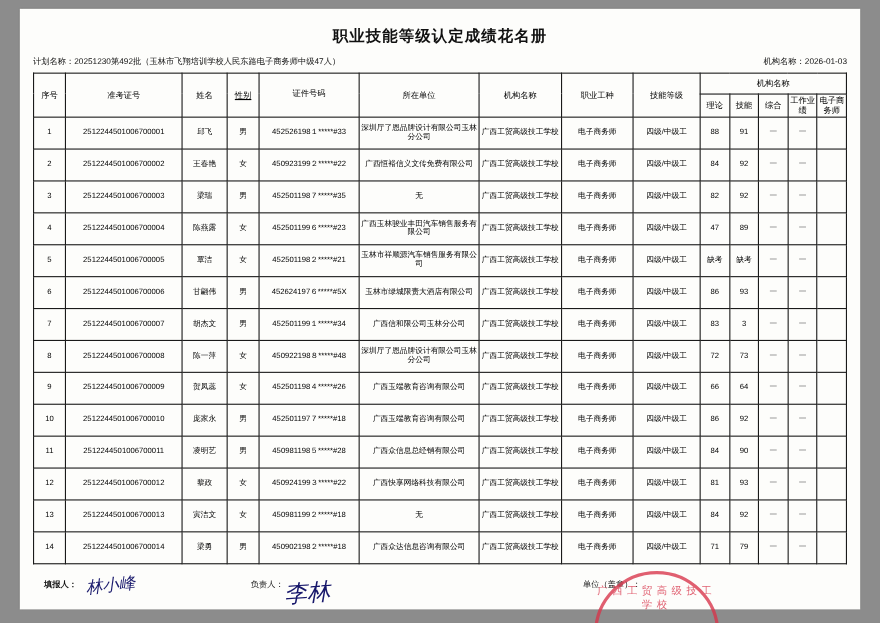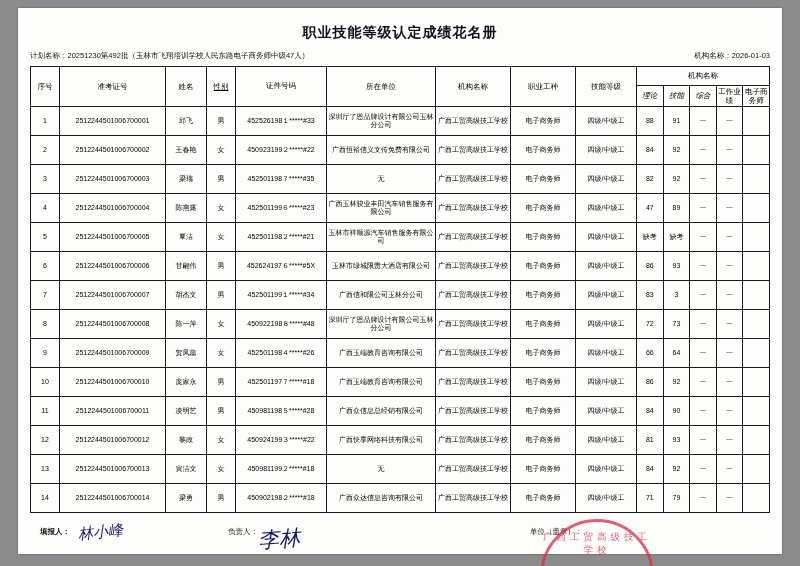--- a/index.html
+++ b/index.html
@@ -78,21 +78,21 @@
   }
   .c-no { width: 26px; }
   .c-ticket { width: 103px; font-size: 6.8px; }
   .c-name { width: 38px; }
   .c-sex { width: 26px; text-decoration: underline; }
   .c-id { width: 88px; font-size: 6.6px; font-family: Liberation Mono, monospace; }
   .c-org { width: 106px; font-size: 7px; }
   .c-inst { width: 72px; font-size: 6.6px; }
   .c-job { width: 62px; font-size: 7px; }
   .c-level { width: 58px; font-size: 7px; }
-  .c-score { width: 30px; font-style: italic; }
+  .c-score { width: 30px; }
   .c-comment { width: 34px; }
   .dash { color: #444; }
   .footer {
     position: relative;
     margin-top: 14px;
     font-size: 7.5px;
     color: #111;
     height: 90px;
   }
   .f-reporter { position: absolute; left: 10px; top: 0; font-weight: bold; }

